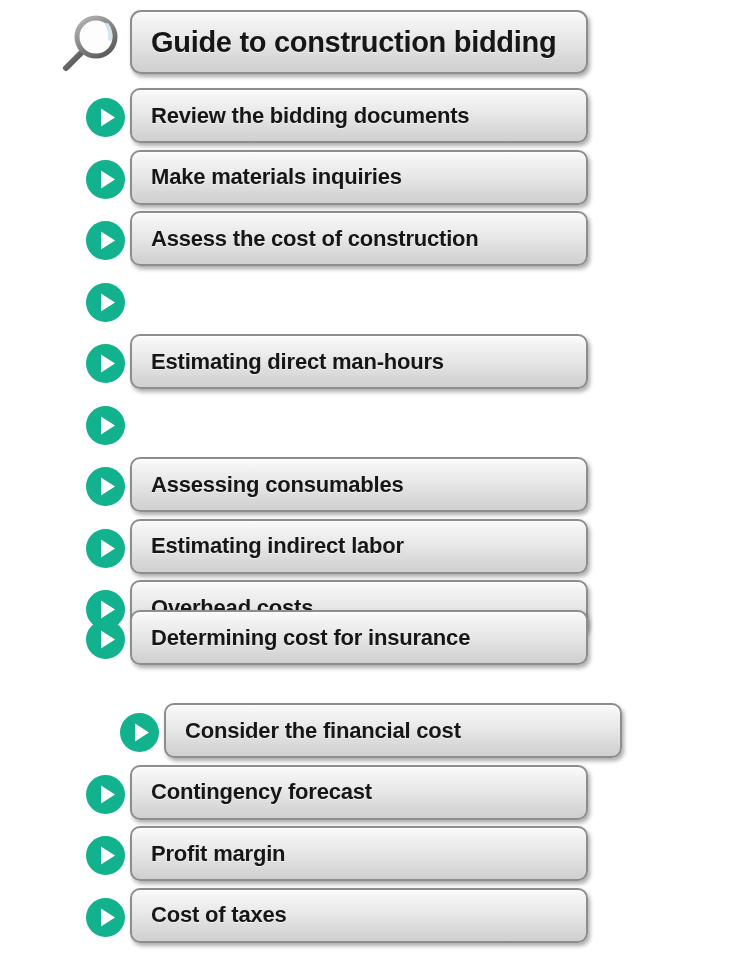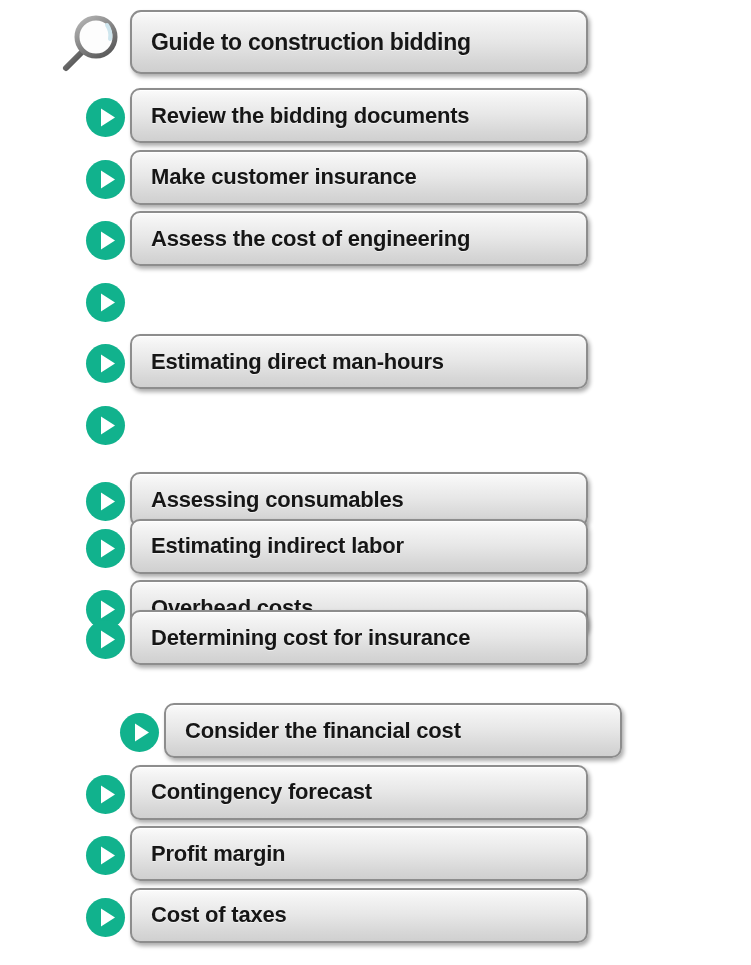--- a/index.html
+++ b/index.html
@@ -54,21 +54,21 @@
                 #cfcfcf 100%);
     box-shadow: 2px 3px 4px rgba(0,0,0,0.33),
                 inset 0 1px 0 rgba(255,255,255,0.95);
     box-sizing: border-box;
     display: flex;
     align-items: center;
   }
 
   .title-btn-label {
     padding-left: 19px;
-    font-size: 23px;
+    font-size: 29px;
     font-weight: bold;
     color: #161616;
     letter-spacing: -0.3px;
     white-space: nowrap;
     text-shadow: 0 1px 0 rgba(255,255,255,0.55);
   }
 
   
   .step {
     position: absolute;
@@ -165,32 +165,32 @@
         </div>
       </div>
       <div class="step" style="top: 149.5px;">
         <span class="step-bullet">
           <svg width="41" height="41" viewBox="0 0 41 41">
             <circle cx="20.5" cy="20.5" r="19.5" fill="#11b28d"></circle>
             <path d="M 16 11.5 L 30 20.5 L 16 29.5 Z" fill="#ffffff"></path>
           </svg>
         </span>
         <div class="step-btn">
-          <span class="step-btn-label">Make customer insurance</span>
+          <span class="step-btn-label">Make materials inquiries</span>
         </div>
       </div>
       <div class="step" style="top: 211px;">
         <span class="step-bullet">
           <svg width="41" height="41" viewBox="0 0 41 41">
             <circle cx="20.5" cy="20.5" r="19.5" fill="#11b28d"></circle>
             <path d="M 16 11.5 L 30 20.5 L 16 29.5 Z" fill="#ffffff"></path>
           </svg>
         </span>
         <div class="step-btn">
-          <span class="step-btn-label">Assess the cost of engineering</span>
+          <span class="step-btn-label">Assess the cost of construction</span>
         </div>
       </div>
       <div class="step" style="top: 272.5px;">
         <span class="step-bullet">
           <svg width="41" height="41" viewBox="0 0 41 41">
             <circle cx="20.5" cy="20.5" r="19.5" fill="#11b28d"></circle>
             <path d="M 16 11.5 L 30 20.5 L 16 29.5 Z" fill="#ffffff"></path>
           </svg>
         </span>
       </div>
@@ -206,21 +206,21 @@
         </div>
       </div>
       <div class="step" style="top: 395.5px;">
         <span class="step-bullet">
           <svg width="41" height="41" viewBox="0 0 41 41">
             <circle cx="20.5" cy="20.5" r="19.5" fill="#11b28d"></circle>
             <path d="M 16 11.5 L 30 20.5 L 16 29.5 Z" fill="#ffffff"></path>
           </svg>
         </span>
       </div>
-      <div class="step" style="top: 472px;">
+      <div class="step" style="top: 457px;">
         <span class="step-bullet">
           <svg width="41" height="41" viewBox="0 0 41 41">
             <circle cx="20.5" cy="20.5" r="19.5" fill="#11b28d"></circle>
             <path d="M 16 11.5 L 30 20.5 L 16 29.5 Z" fill="#ffffff"></path>
           </svg>
         </span>
         <div class="step-btn">
           <span class="step-btn-label">Assessing consumables</span>
         </div>
       </div>

